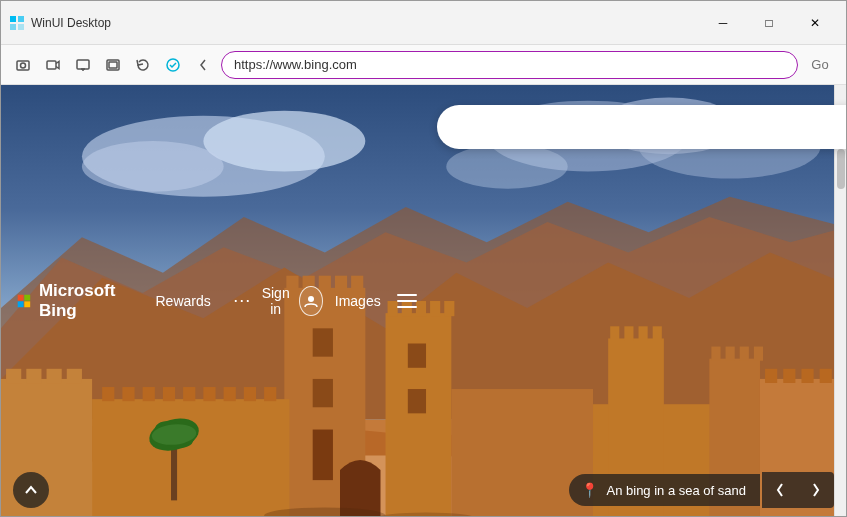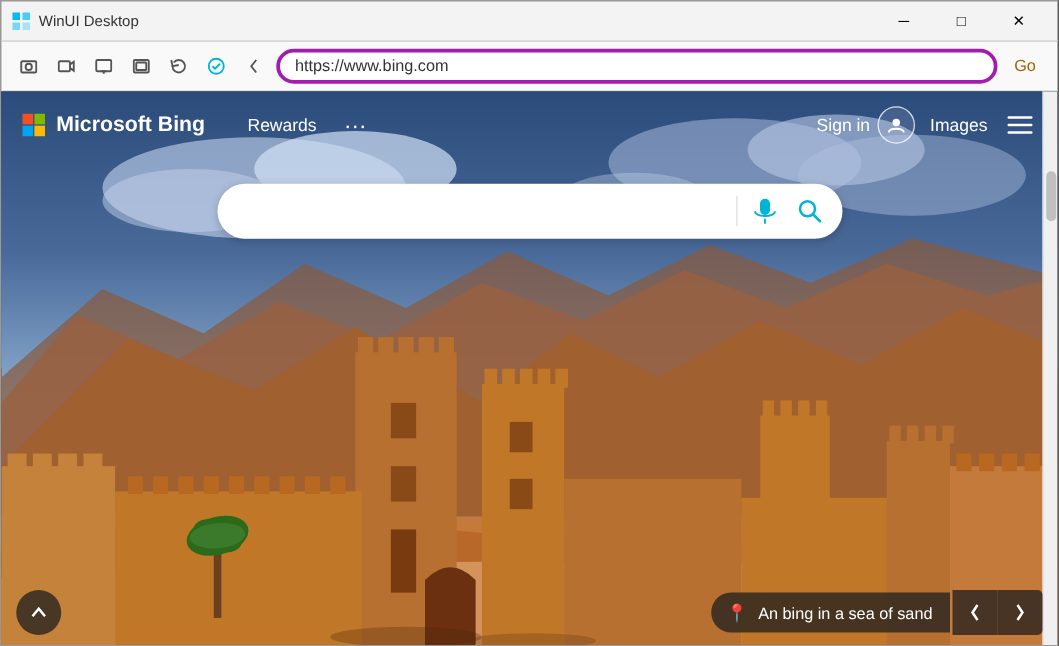--- a/index.html
+++ b/index.html
@@ -3,21 +3,21 @@
   <meta charset="utf-8">
   <style>
     * { margin: 0; padding: 0; box-sizing: border-box; }
     body { width: 847px; height: 517px; overflow: hidden; font-family: 'Segoe UI', Arial, sans-serif; background: #1a1a1a; }
 
     
     .window { width: 847px; height: 517px; display: flex; flex-direction: column; border: 1px solid #999; }
 
     .title-bar {
       background: #f3f3f3;
-      height: 32px;
+      height: 44px;
       display: flex;
       align-items: center;
       padding: 0 8px;
       border-bottom: 1px solid #ddd;
       flex-shrink: 0;
     }
     .title-bar-icon { width: 16px; height: 16px; margin-right: 6px; }
     .title-bar-icon svg { width: 16px; height: 16px; }
     .title-bar-text { font-size: 12px; color: #333; flex: 1; }
     .window-controls { display: flex; gap: 0; }
@@ -37,43 +37,43 @@
       gap: 4px;
     }
     .toolbar-buttons { display: flex; gap: 2px; align-items: center; }
     .toolbar-btn {
       width: 28px; height: 28px; border: 1px solid transparent; background: transparent;
       border-radius: 4px; cursor: pointer; display: flex; align-items: center; justify-content: center;
       font-size: 14px; color: #555;
     }
     .toolbar-btn.active { color: #00b4d8; }
     .url-input {
-      flex: 1; height: 28px; border: 3px solid #a21caf; border-radius: 14px;
+      flex: 1; height: 28px; border: 1px solid #a21caf; border-radius: 14px;
       padding: 0 12px; font-size: 13px; background: white; outline: none;
       color: #333;
     }
     .go-btn {
       width: 36px; height: 28px; border: none; background: transparent;
-      font-size: 13px; color: #a16207; cursor: pointer; font-weight: 500;
+      font-size: 13px; color: #737373; cursor: pointer; font-weight: 500;
     }
 
     
     .browser-content {
       flex: 1;
       display: flex;
       flex-direction: column;
       overflow: hidden;
       position: relative;
     }
 
     
     .bing-page {
       flex: 1;
       display: flex;
-      flex-direction: column;
+      flex-direction: row;
       position: relative;
       overflow: hidden;
     }
 
     
     .bg-scene {
       position: absolute;
       inset: 0;
       background:
         

